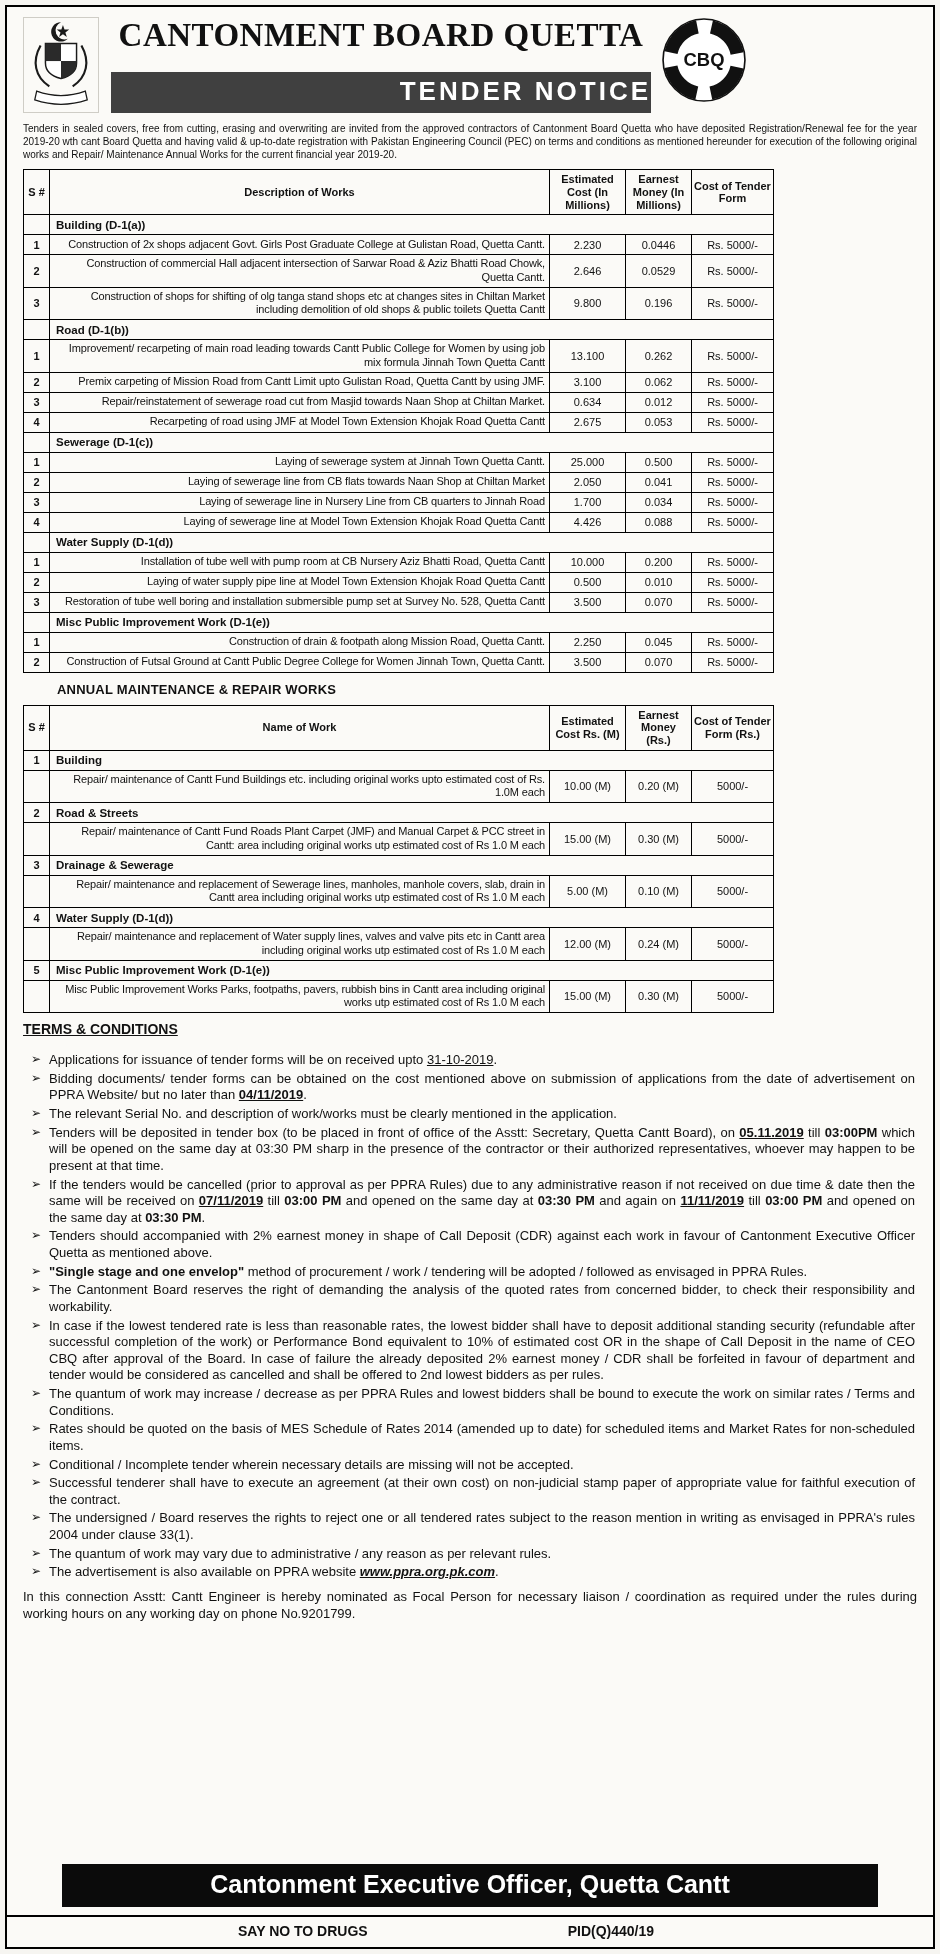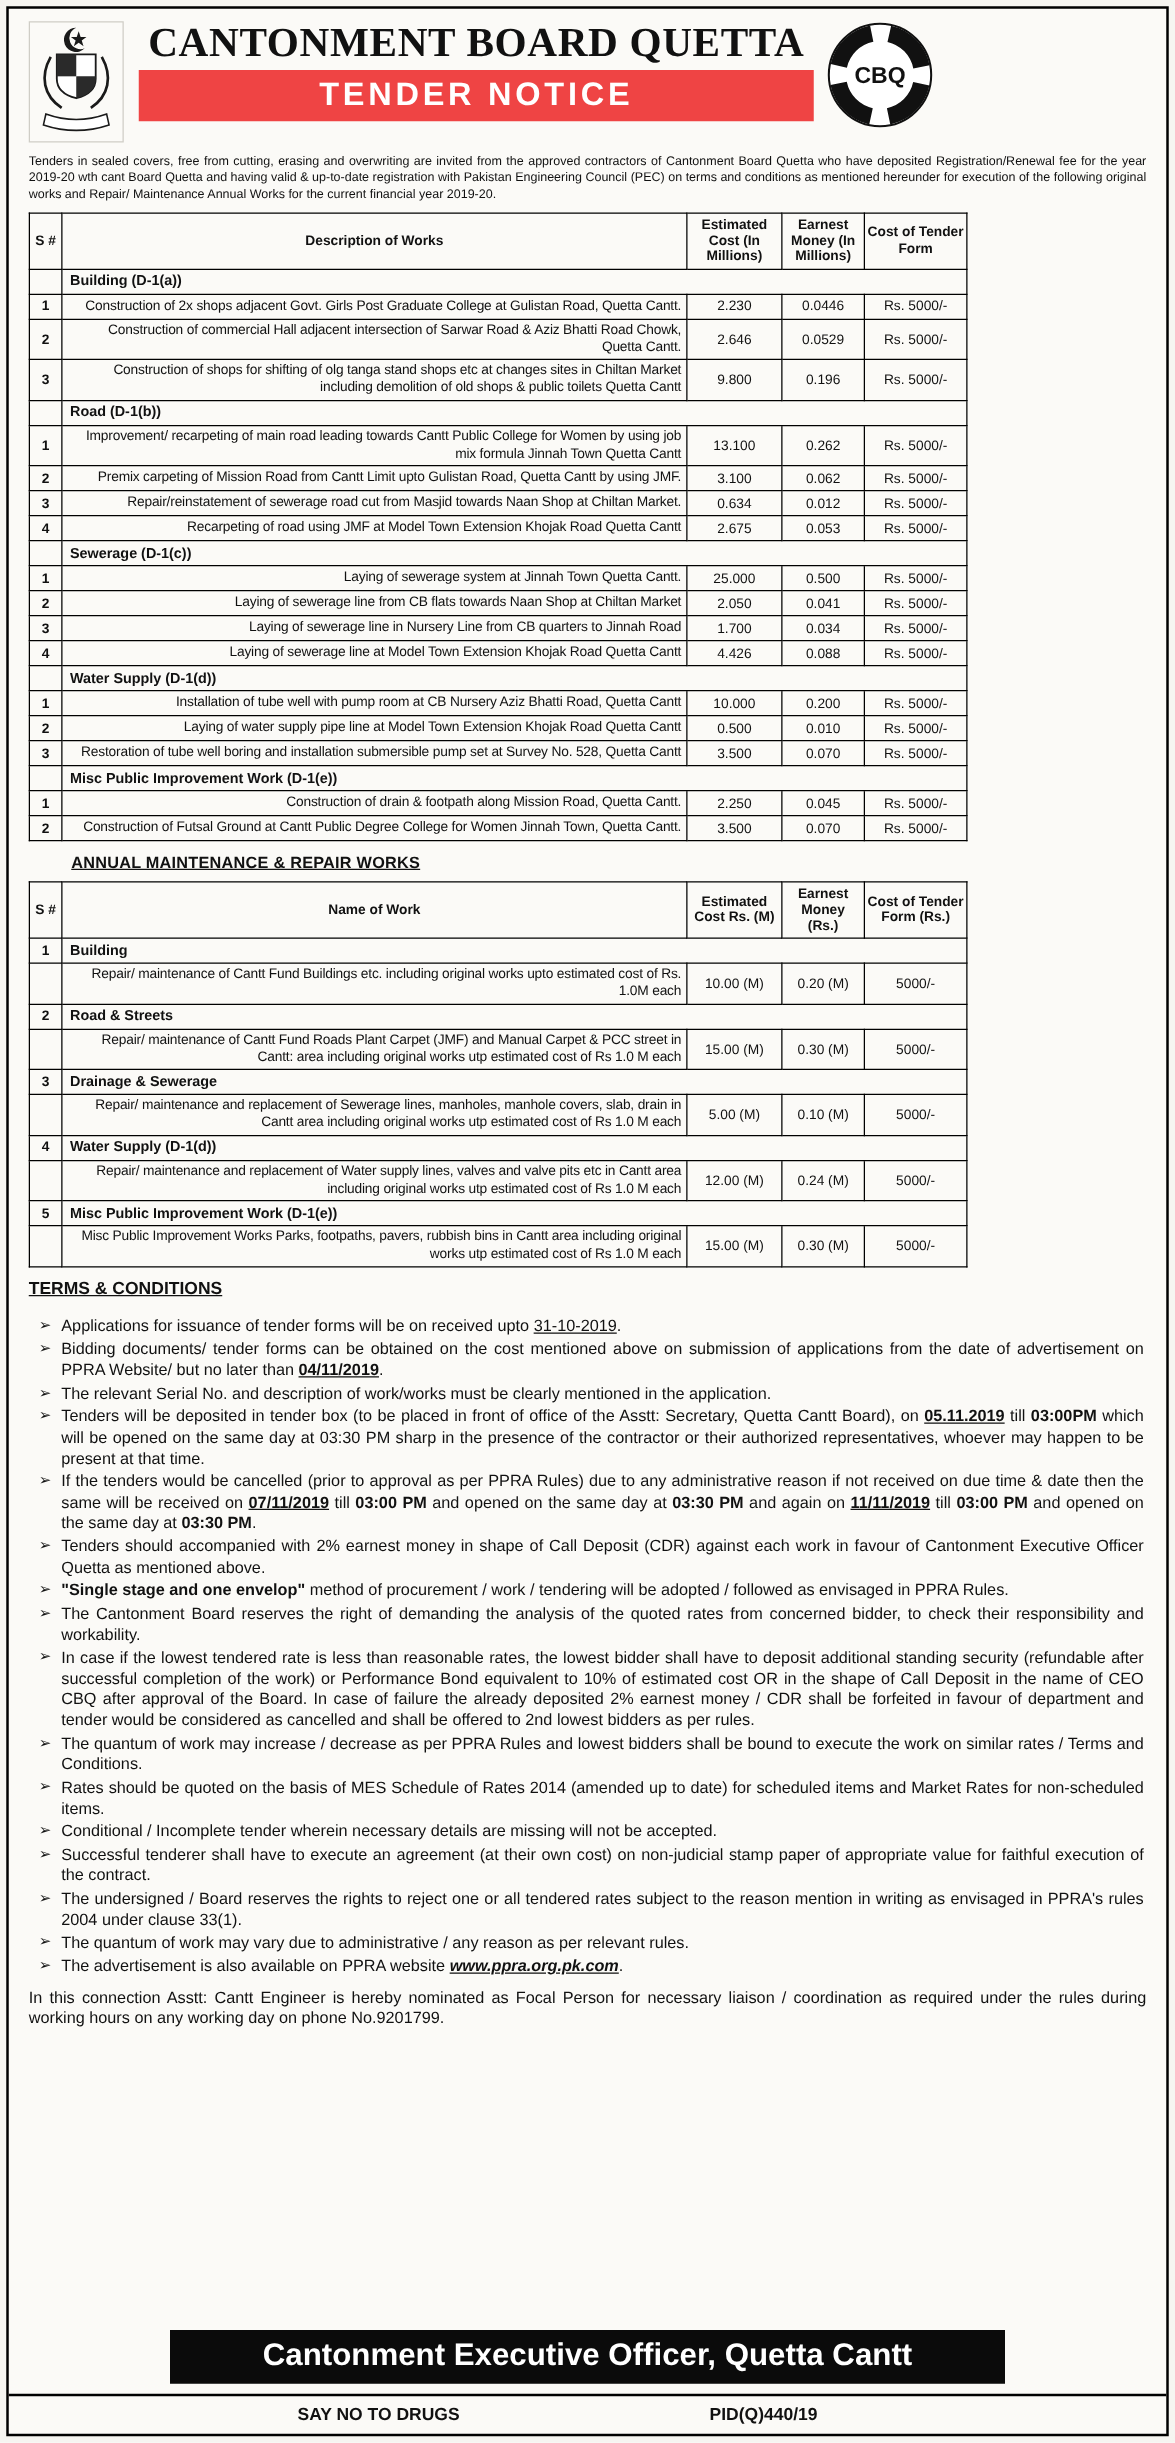--- a/index.html
+++ b/index.html
@@ -7,22 +7,22 @@
   body { background:#f6f5f1; font-family:"Liberation Sans", sans-serif; color:#111; position:relative; }
   .page { position:absolute; inset:5px; border:2px solid #000; background:#fbfaf7;
           padding:10px 16px 6px; display:flex; flex-direction:column; }
 
   
   .header { display:flex; align-items:flex-start; }
   .crest-box { width:76px; flex:0 0 auto; padding:2px; border:1px solid #cfcdc6; }
   .head-mid { width:540px; flex:0 0 auto; margin-left:12px; }
   .org-title { font-family:"Liberation Serif", serif; font-weight:bold; font-size:33px;
                letter-spacing:.5px; white-space:nowrap; line-height:1.1; text-align:center; }
-  .top-banner { background:#ef4444; color:#fff; font-size:26px; font-weight:bold;
-                text-align:center; letter-spacing:3px; padding:4px 0 6px; margin-top:3px; }
+  .top-banner { background:#404040; color:#fff; font-size:26px; font-weight:bold;
+                text-align:right; letter-spacing:3px; padding:4px 0 6px; margin-top:19px; }
   .cbq-box { width:88px; flex:0 0 auto; margin-left:10px; text-align:left; }
 
   
   .intro { margin-top:9px; font-size:10px; line-height:1.3; text-align:justify; }
 
   
   table.tbl { border-collapse:collapse; table-layout:fixed; width:750px; margin-top:8px;
               font-size:11px; }
   .tbl th, .tbl td { border:1px solid #000; padding:2px 4px; vertical-align:middle; }
   .tbl th { font-weight:bold; text-align:center; font-size:11px; line-height:1.15; padding:3px 2px; }
@@ -30,33 +30,33 @@
   .tbl td.desc { text-align:right; letter-spacing:-.15px; line-height:1.25; }
   .tbl td.val { text-align:center; }
   .tbl td.sec { font-weight:bold; font-size:11.5px; padding-left:6px; }
   .tbl tr { height:20px; }
   .w-sno  { width:26px; }
   .w-desc { width:500px; }
   .w-cost { width:76px; }
   .w-earn { width:66px; }
   .w-form { width:82px; }
 
-  .annual-heading { margin:9px 0 0 34px; font-size:13px; font-weight:bold; text-decoration:underline; letter-spacing:.2px; }
+  .annual-heading { margin:9px 0 0 34px; font-size:13px; font-weight:bold; letter-spacing:.2px; }
 
   
   .terms { margin-top:8px; }
   .terms-heading { font-size:14px; font-weight:bold; text-decoration:underline; margin-bottom:15px; }
   .term { display:flex; margin:2px 0; font-size:13px; line-height:1.28; }
   .term .bullet { flex:0 0 auto; width:18px; margin-left:8px; font-size:12px; }
   .term .term-text { flex:1 1 auto; text-align:justify; padding-right:2px; }
 
   
   .footer-note { margin-top:6px; font-size:13px; line-height:1.3; text-align:justify; }
   .footer-block { margin-top:auto; }
-  .bottom-banner { background:#0b0b0b; color:#fff; width:668px; margin:8px auto 0;
+  .bottom-banner { background:#0b0b0b; color:#fff; width:816px; margin:8px auto 0;
                    text-align:center; font-size:25px; font-weight:bold; padding:6px 0 8px; }
   .bottom-bar { border-top:2px solid #000; margin:8px -16px 0; padding:6px 16px 2px;
                 display:flex; font-size:14px; font-weight:bold; }
   .slogan { margin-left:215px; }
   .pid { margin-left:200px; }
 </style>
 </head>
 <body>
 
 <div class="page">

